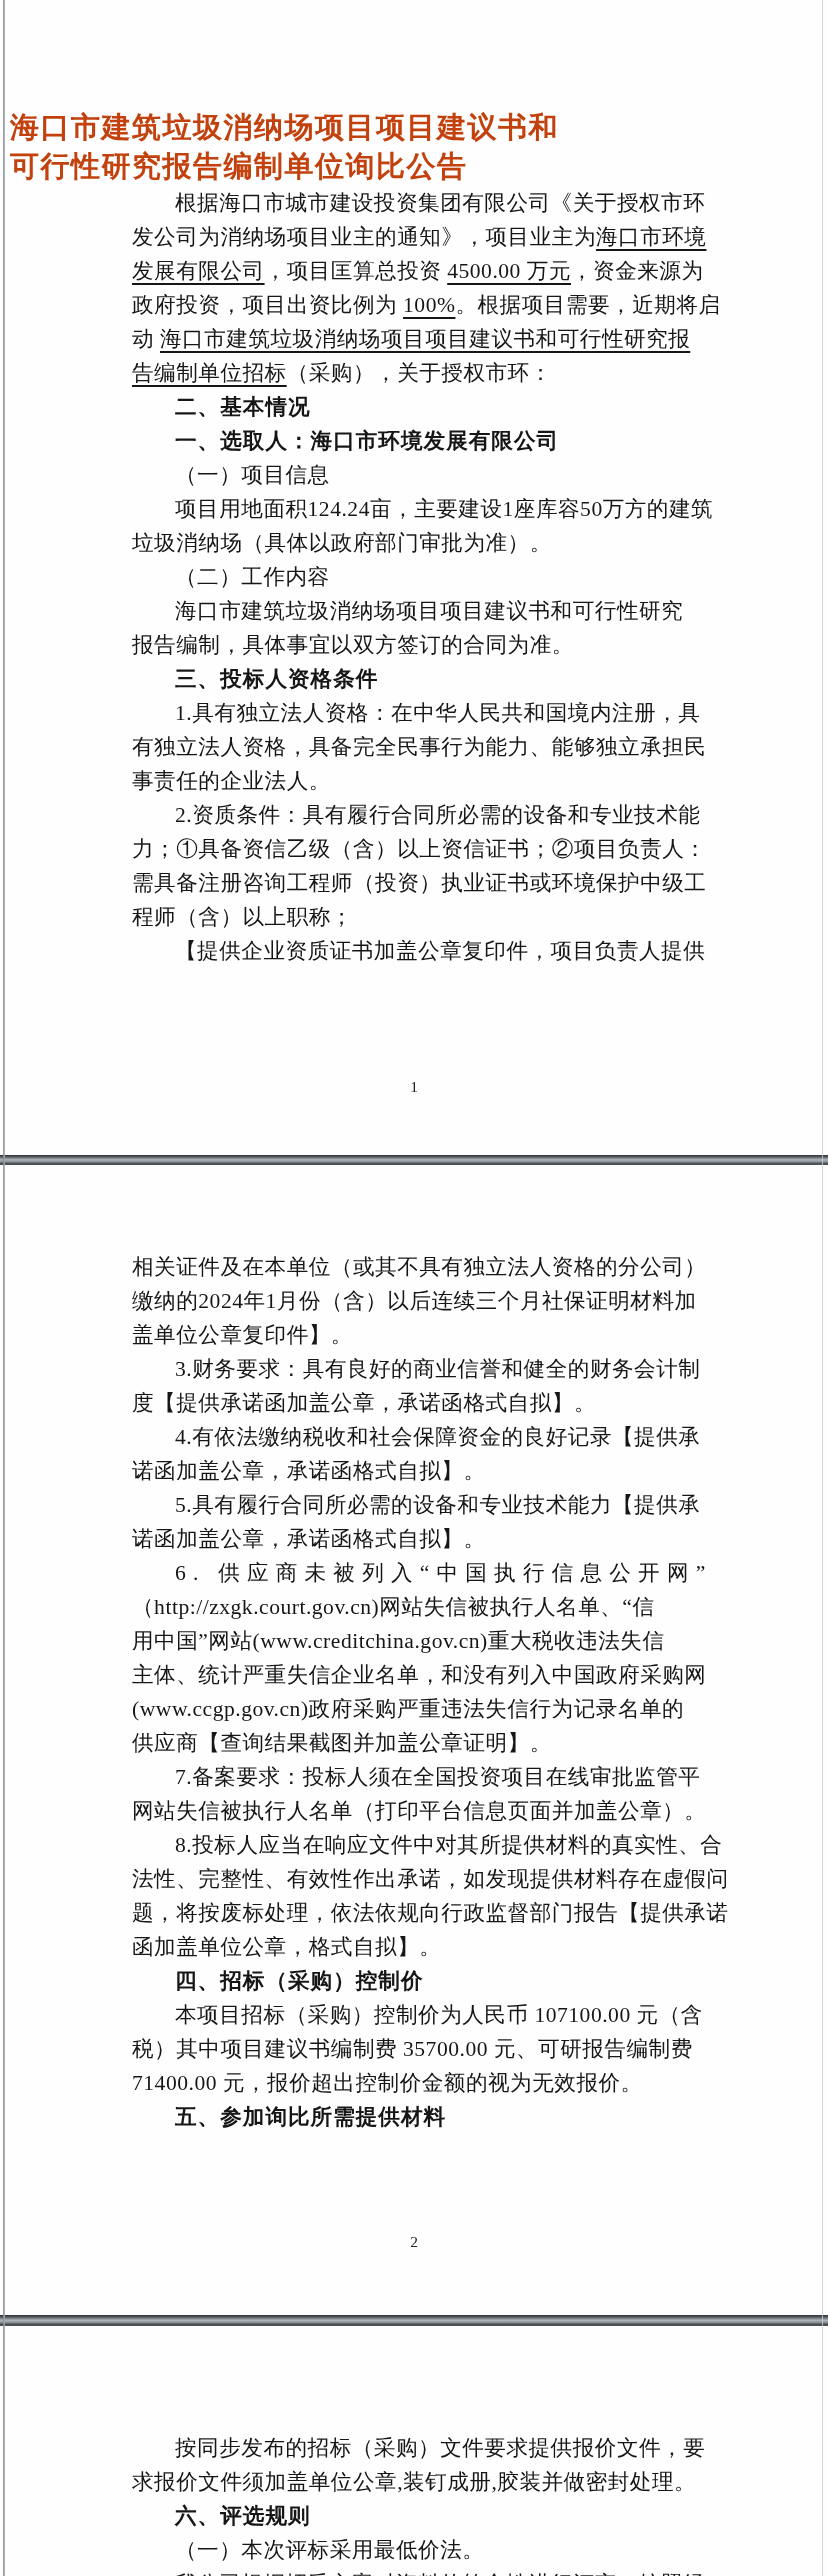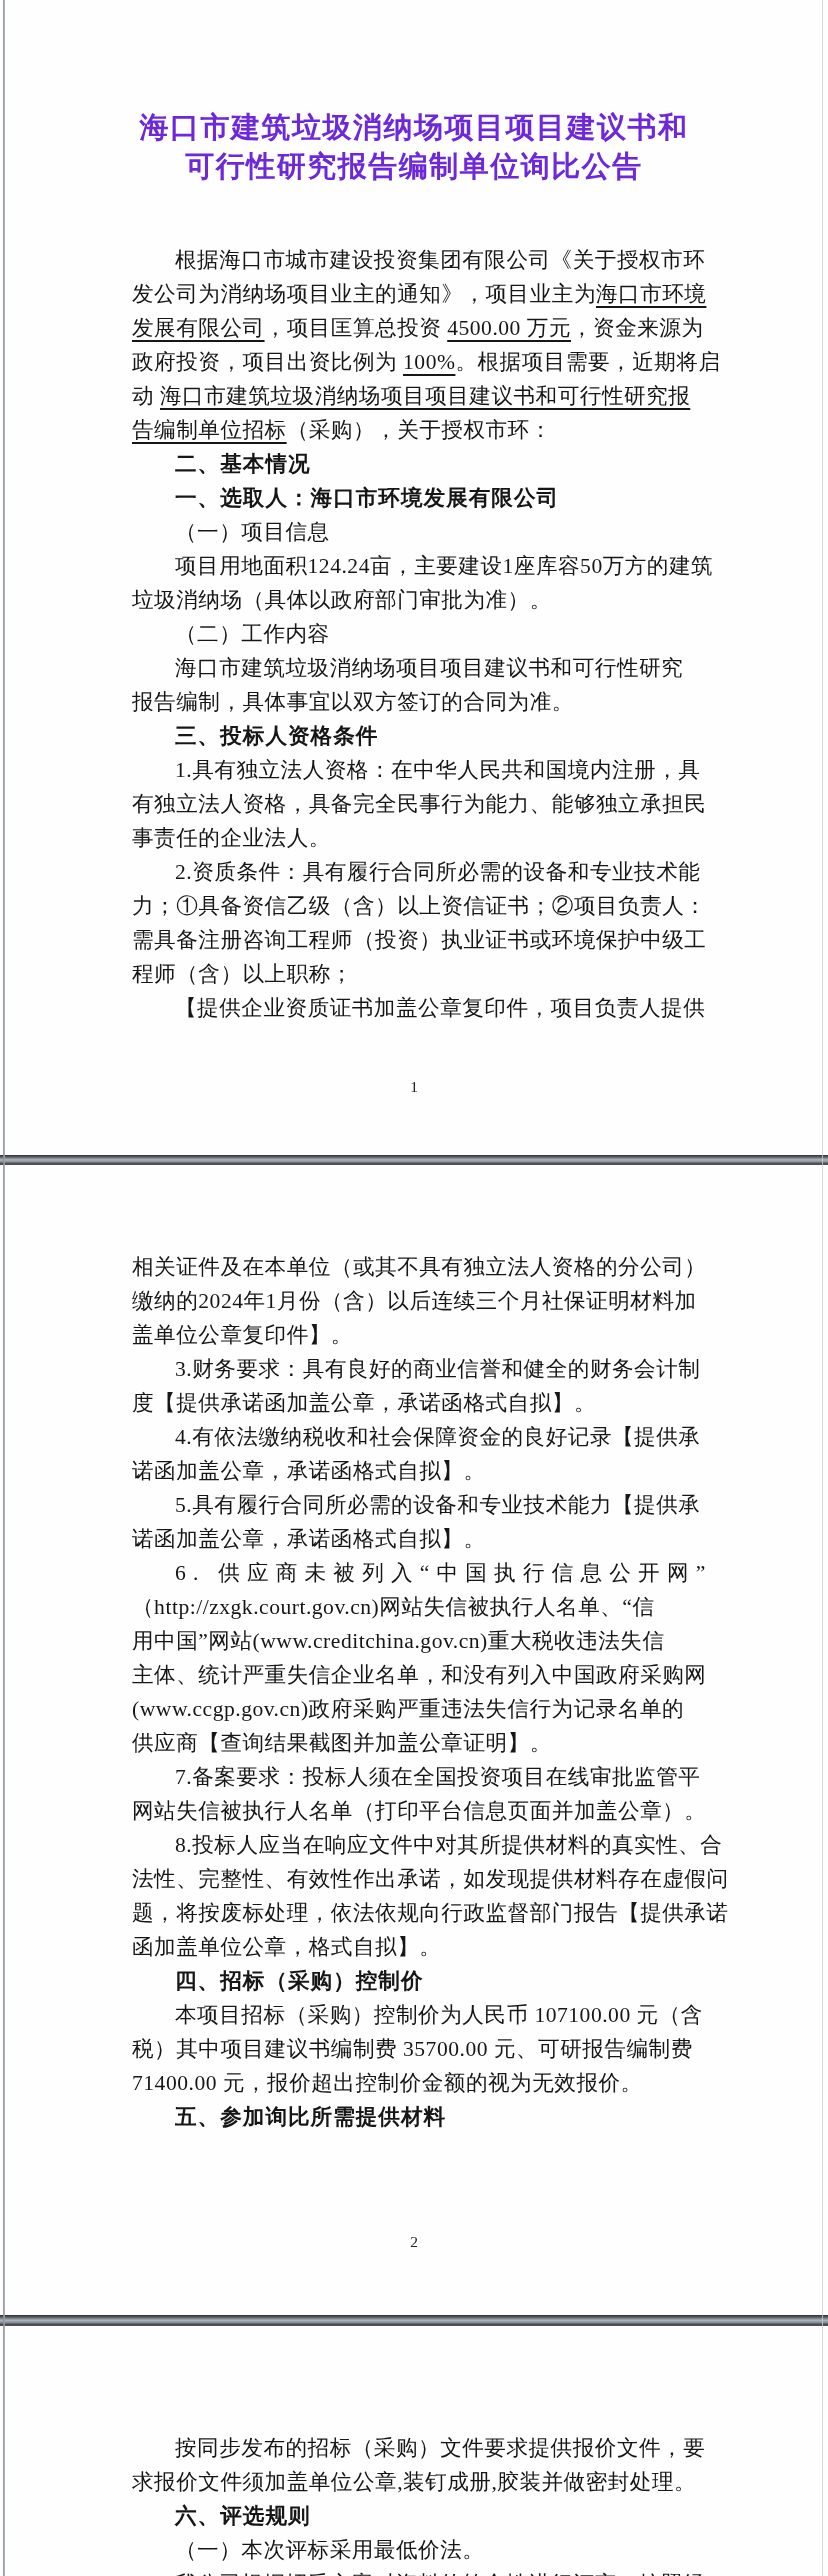--- a/index.html
+++ b/index.html
@@ -4,24 +4,24 @@
 <style>
   html,body{margin:0;padding:0;background:#ffffff;}
   .scan{position:relative;width:828px;height:3485px;background:#fefefe;
         font-family:"Liberation Serif",serif;color:#161616;overflow:hidden;}
   .edge-left{position:absolute;left:2.6px;top:0;width:2.6px;height:100%;
         background:linear-gradient(90deg,#7d838a,#aab0b6);opacity:.85;}
   .edge-right{position:absolute;right:4.6px;top:0;width:1px;height:100%;background:#c9ced2;opacity:.8;}
   .page{position:relative;background:#fefefe;overflow:hidden;}
   #p1{height:1155px;} #p2{height:1150px;} #p3{height:1160px;}
   .sep{height:10.3px;background:linear-gradient(180deg,#2e2f33 0%,#55585c 18%,#aeb6bd 48%,#8d949b 66%,#3c3e42 90%,#5f6367 100%);}
-  .doc-title{padding-top:108px;text-align:center;font-family:"Liberation Sans",sans-serif;
-        font-weight:bold;font-size:29px;line-height:39px;color:#6d28d9;letter-spacing:1.5px;}
+  .doc-title{padding-top:108px;font-family:"Liberation Sans",sans-serif;
+        font-weight:bold;font-size:29px;line-height:39px;color:#c2410c;letter-spacing:1.5px;padding-left:10px;}
   .lines{margin-left:132px;width:603px;}
-  #p1 .lines{margin-top:57px;}
+  #p1 .lines{}
   #p2 .lines{padding-top:85px;}
   #p3 .lines{padding-top:105px;}
   .ln{font-size:21.6px;line-height:34px;height:34px;white-space:nowrap;letter-spacing:0.5px;}
   .ln.ind{padding-left:43px;}
   .ln.hd{font-family:"Liberation Sans",sans-serif;font-weight:bold;letter-spacing:1px;}
   .ln.sp{letter-spacing:7.2px;}
   .ln u{text-decoration:underline;text-decoration-thickness:1.5px;text-underline-offset:4.6px;}
   .pagenum{position:absolute;left:0;width:100%;text-align:center;font-size:15.5px;color:#222;}
   #p1 .pagenum{top:1078px;} #p2 .pagenum{top:1068px;}
 </style>

